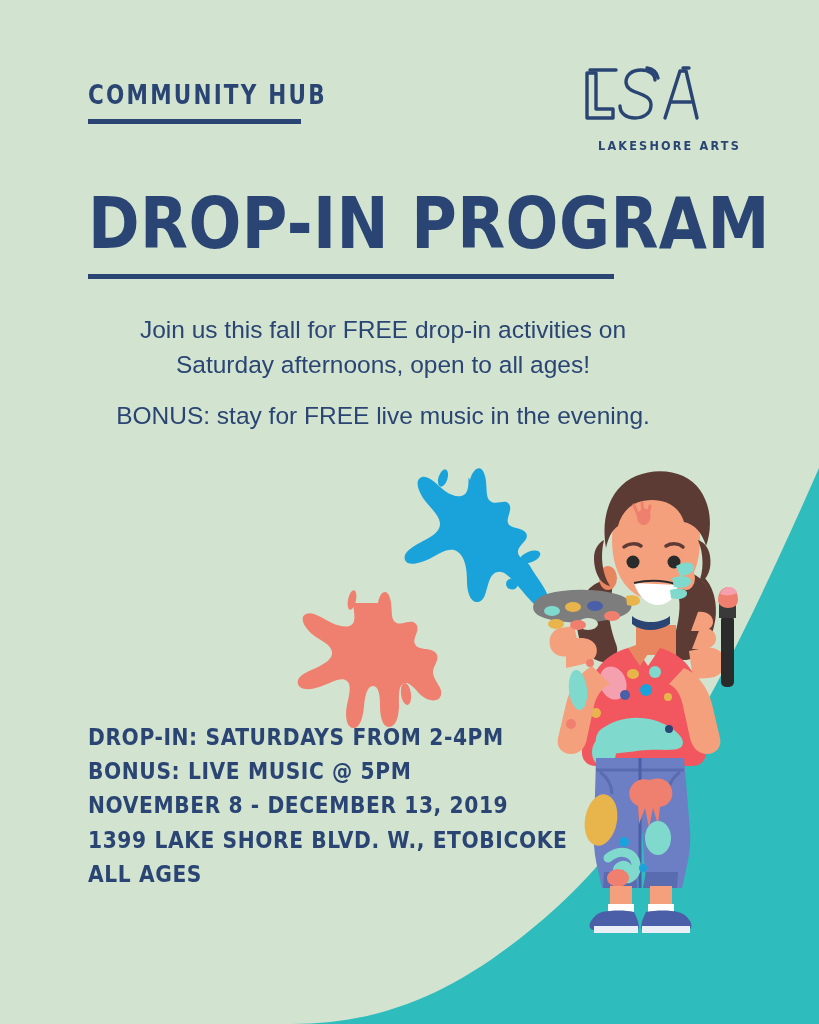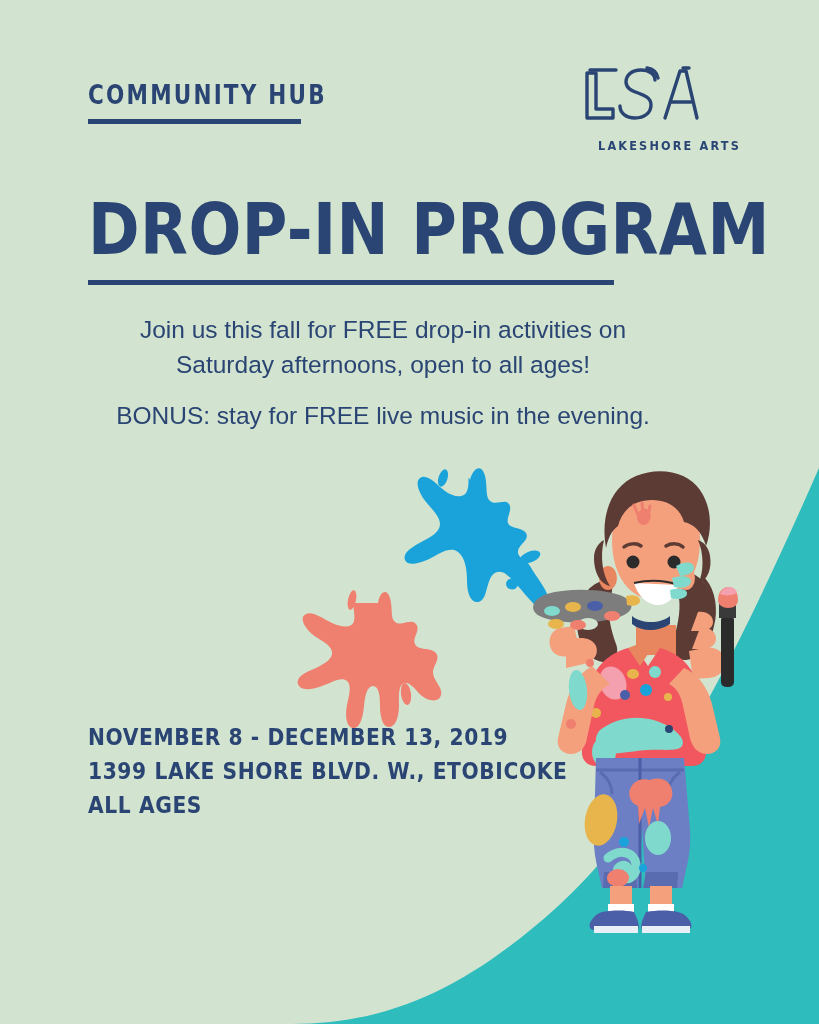--- a/index.html
+++ b/index.html
@@ -44,21 +44,21 @@
     font-family:"Liberation Sans Narrow","DejaVu Sans Condensed","Liberation Sans", sans-serif;
     font-weight:700;
     font-size:12.5px;
     letter-spacing:2.2px;
     color:#2a4573;
     white-space:nowrap;
     margin-left:19px;
   }
 
   
-  .headline-wrap { position:absolute; left:88px; top:196px; }
+  .headline-wrap { position:absolute; left:88px; top:190px; }
   .headline {
     font-family:"Liberation Sans Narrow","DejaVu Sans Condensed","Liberation Sans", sans-serif;
     font-weight:700;
     font-size:72px;
     line-height:0.92;
     letter-spacing:0.5px;
     color:#2a4573;
     white-space:nowrap;
     transform:scaleX(0.96);
     transform-origin:left center;
@@ -304,18 +304,20 @@
     <div class="headline">DROP-IN PROGRAM</div>
     <div class="headline-rule"></div>
   </div>
 
   <div class="body-copy">
     <p>Join us this fall for FREE drop-in activities on Saturday afternoons, open to all ages!</p>
     <p>BONUS: stay for FREE live music in the evening.</p>
   </div>
 
   <ul class="details">
+    <li>DROP-IN: SATURDAYS FROM 2-4PM</li>
+    <li>BONUS: LIVE MUSIC @ 5PM</li>
     <li>NOVEMBER 8 - DECEMBER 13, 2019</li>
     <li>1399 LAKE SHORE BLVD. W., ETOBICOKE</li>
     <li>ALL AGES</li>
   </ul>
 
 </div>
 
 </body></html>

